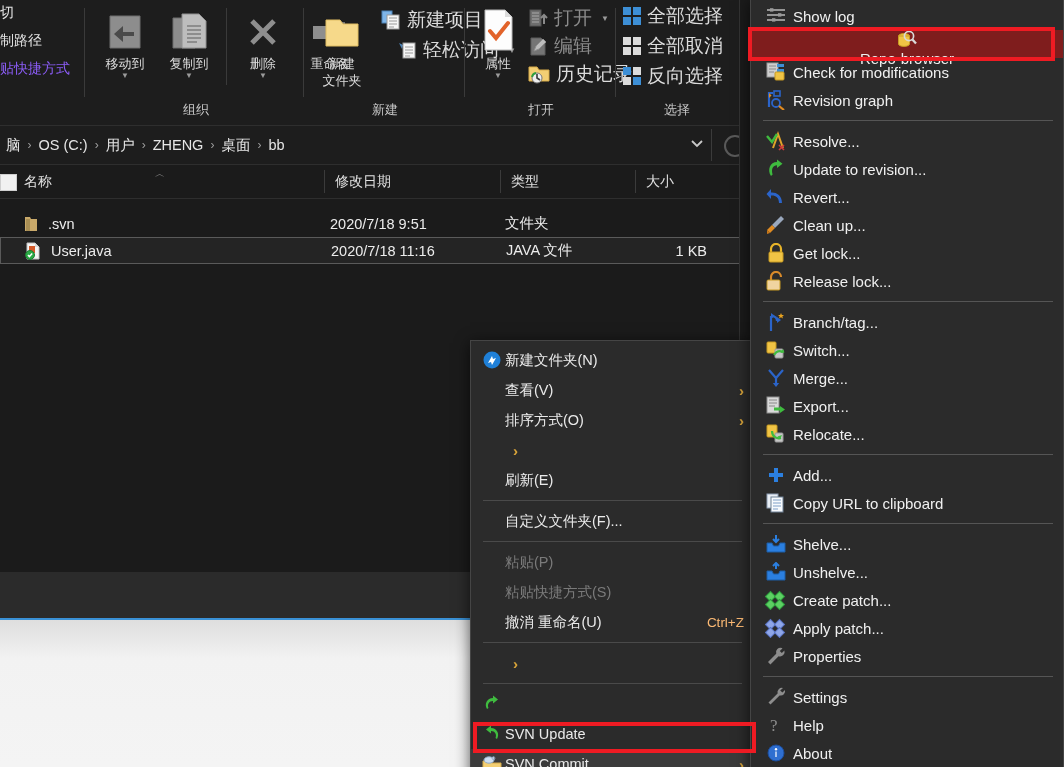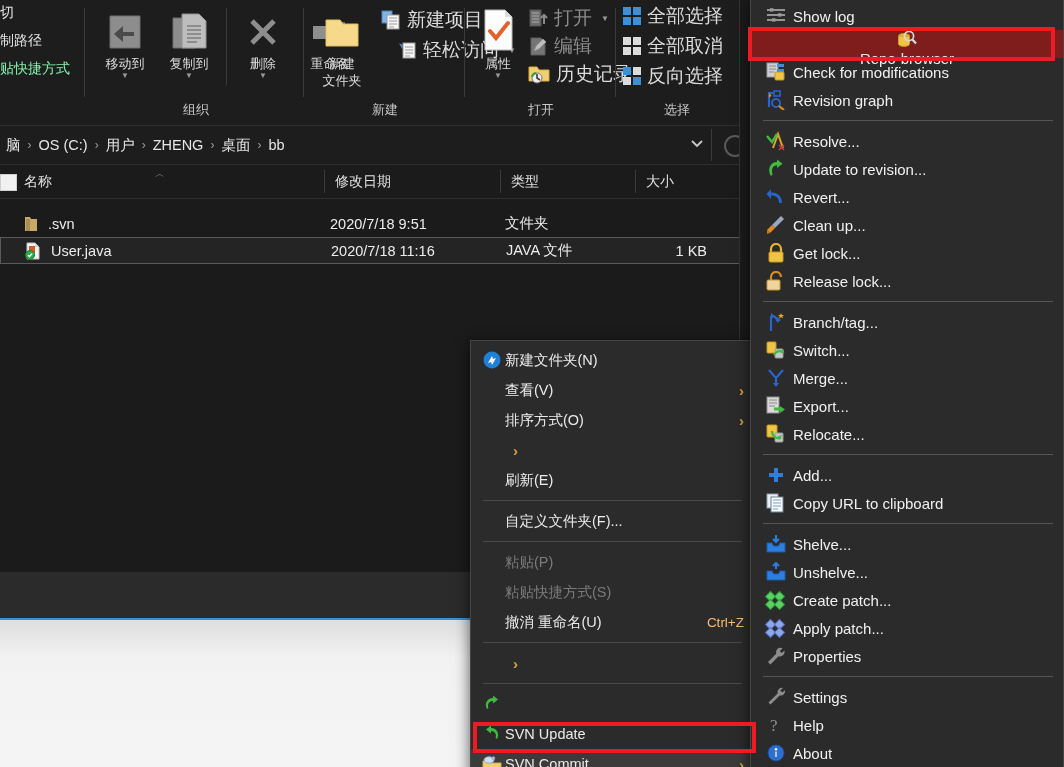--- a/index.html
+++ b/index.html
@@ -97,21 +97,21 @@
 
 <div id="root">
 
   <div class="explorer">
 
     <div class="ribbon">
 
       <div class="rgroup" style="left:0;width:85px;">
         <div style="position:absolute;left:0;top:4px;font-size:14px;color:#e3e3e3;white-space:nowrap;">切</div>
         <div style="position:absolute;left:0;top:32px;font-size:14px;color:#e3e3e3;white-space:nowrap;">制路径</div>
-        <div style="position:absolute;left:0;top:60px;font-size:14px;color:#86efac;white-space:nowrap;">贴快捷方式</div>
+        <div style="position:absolute;left:0;top:60px;font-size:14px;color:#8b5cf6;white-space:nowrap;">贴快捷方式</div>
         <div class="gsep" style="right:0;"></div>
       </div>
 
       <div class="rgroup" style="left:86px;width:218px;">
         <div class="bigbtn" style="left:8px;">
           <div class="bic">
             <svg width="42" height="40" viewBox="0 0 42 40">
               <path d="M6 4h30v32H6z" fill="#8d8d8d"></path>
               <path d="M6 4h30v32H6z" fill="none" stroke="#6e6e6e"></path>
               <path d="M30 20l-11 0 0-6-9 8 9 8 0-6 11 0z" fill="#4a4a4a"></path>

